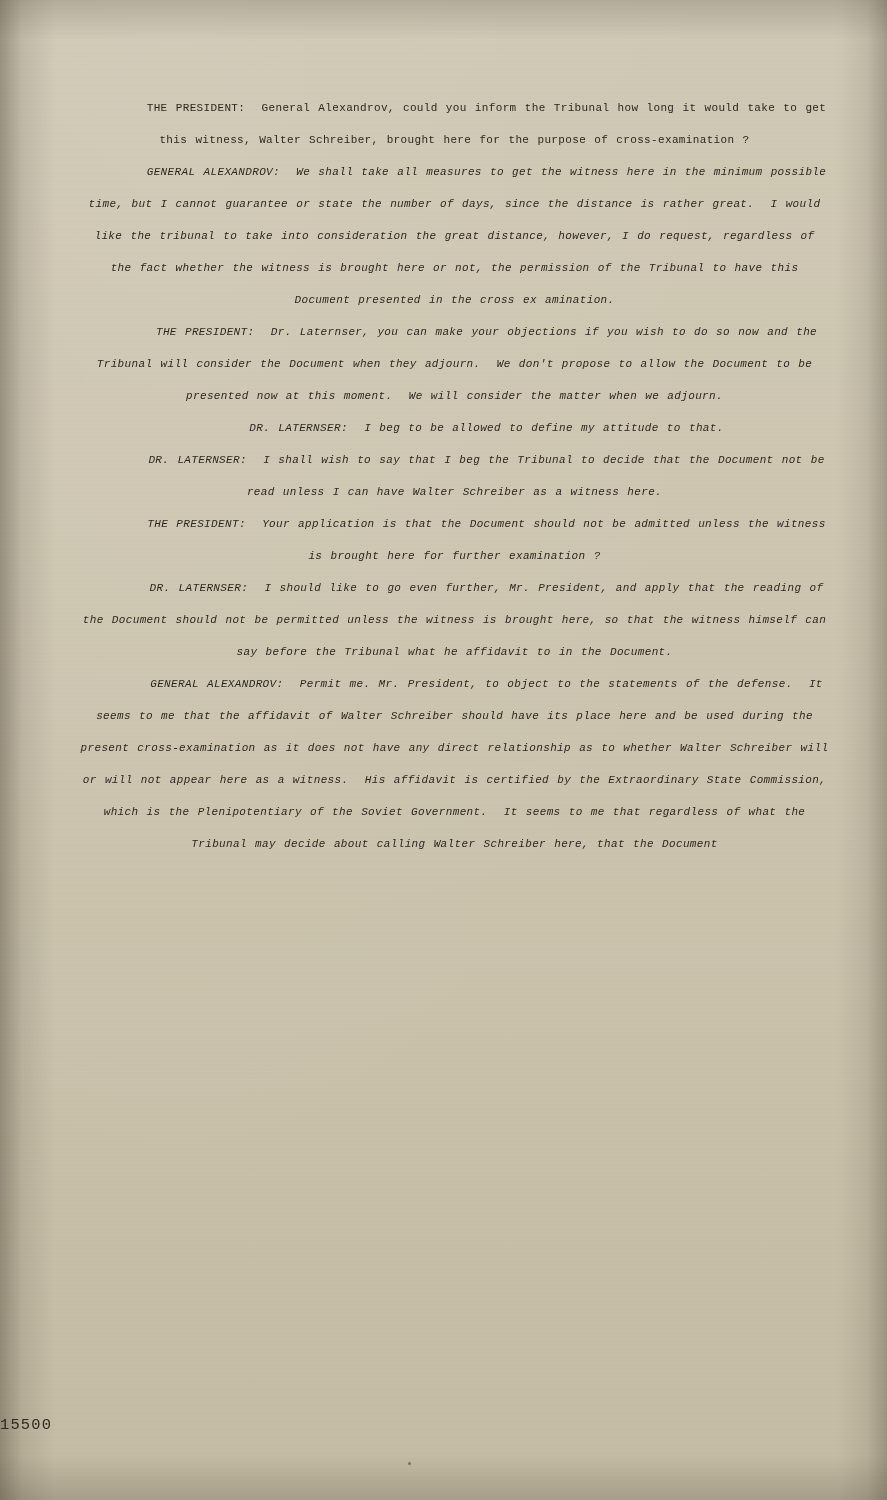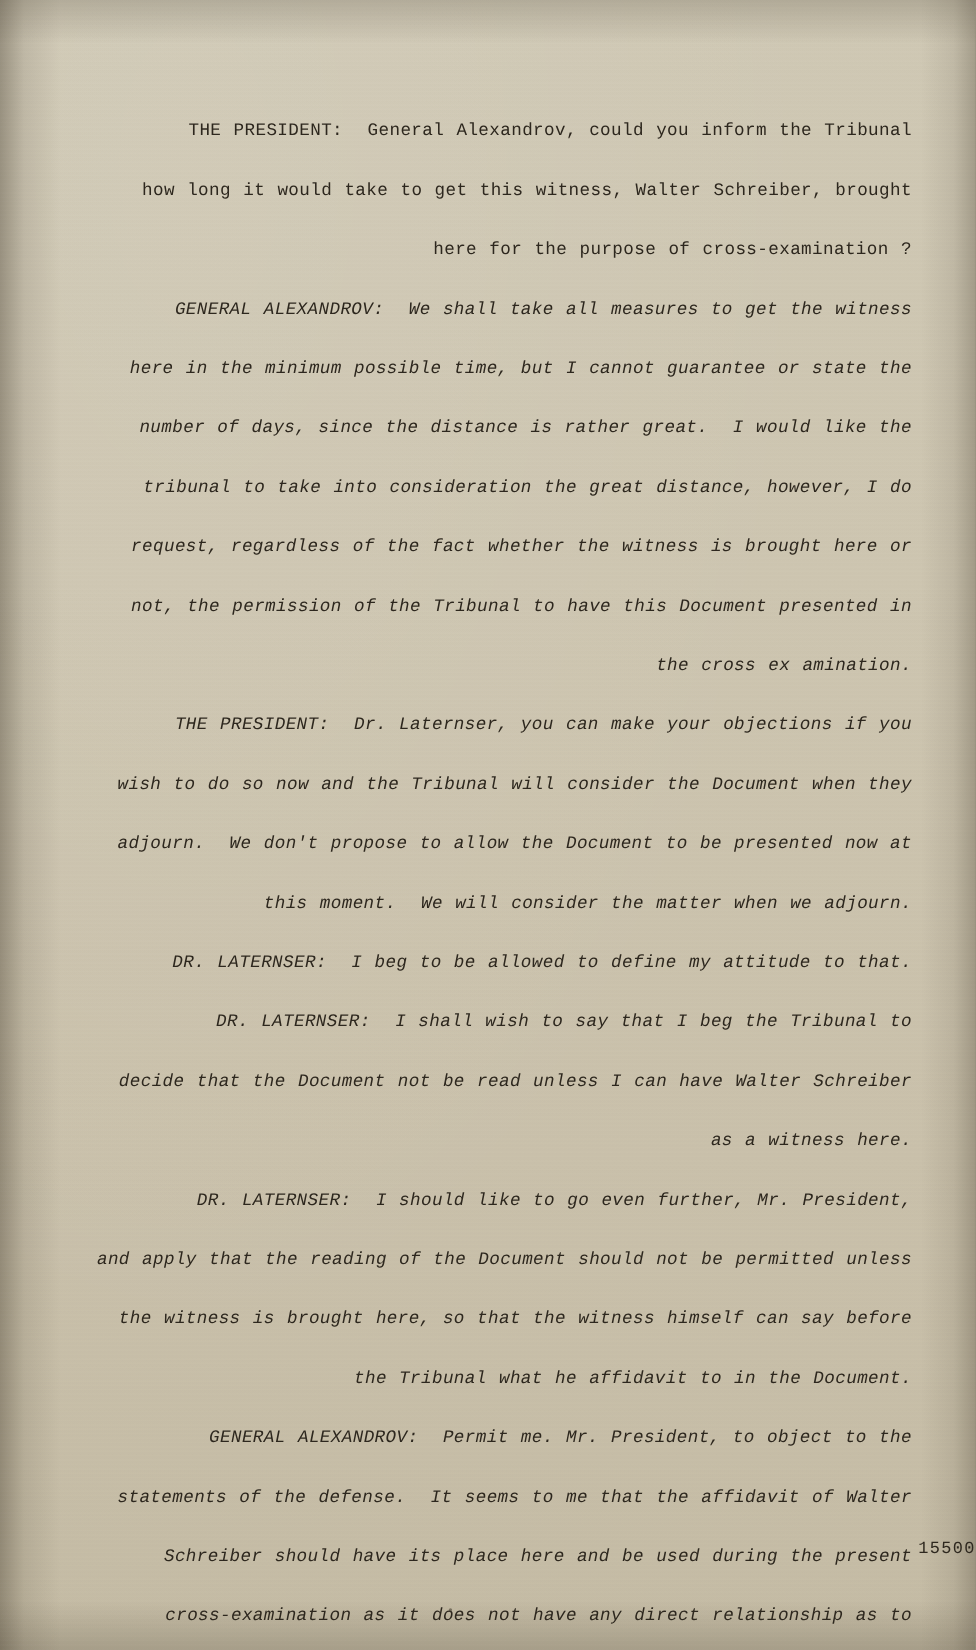--- a/index.html
+++ b/index.html
@@ -67,35 +67,35 @@
     border-radius: 50%;
     opacity: 0.75;
   }
   .body-block {
     margin-top: 52px;
     padding-left: 18px;
     padding-right: 10px;
   }
   p.para {
     margin: 0 0 0 0;
-    font-size: 16px;
-    line-height: 54px;
+    font-size: 11px;
+    line-height: 32px;
     text-indent: 64px;
     letter-spacing: 0.35px;
     color: #2d271e;
-    text-align: right;
+    text-align: center;
     white-space: pre-wrap;
     word-spacing: 1.2px;
   }
   p.para + p.para { margin-top: 0; font-style: italic; }
   .page-number {
     position: absolute;
     left: 0; right: 0;
-    bottom: 83px;
-    text-align: right;
+    bottom: 66px;
+    text-align: left;
     font-size: 15.4px;
     letter-spacing: 1.2px;
     color: #2e281f;
   }
   .bottom-speck {
     position: absolute;
     left: 408px;
     bottom: 35px;
     width: 3px; height: 3px;
     background: #4a4335;
@@ -125,20 +125,21 @@
 
   <div id="sheet">
 
 
     <div class="body-block">
       <p class="para">THE PRESIDENT:  General Alexandrov, could you inform the Tribunal how long it would take to get this witness, Walter Schreiber, brought here for the purpose of cross-examination ?</p>
       <p class="para">GENERAL ALEXANDROV:  We shall take all measures to get the witness here in the minimum possible time, but I cannot guarantee or state the number of days, since the distance is rather great.  I would like the tribunal to take into consideration the great distance, however, I do request, regardless of the fact whether the witness is brought here or not, the permission of the Tribunal to have this Document presented in the cross ex amination.</p>
       <p class="para">THE PRESIDENT:  Dr. Laternser, you can make your objections if you wish to do so now and the Tribunal will consider the Document when they adjourn.  We don't propose to allow the Document to be presented now at this moment.  We will consider the matter when we adjourn.</p>
       <p class="para">DR. LATERNSER:  I beg to be allowed to define my attitude to that.</p>
       <p class="para">DR. LATERNSER:  I shall wish to say that I beg the Tribunal to decide that the Document not be read unless I can have Walter Schreiber as a witness here.</p>
+      <p class="para">THE PRESIDENT:  Your application is that the Document should not be admitted unless the witness is brought here for further examination ?</p>
       <p class="para">DR. LATERNSER:  I should like to go even further, Mr. President, and apply that the reading of the Document should not be permitted unless the witness is brought here, so that the witness himself can say before the Tribunal what he affidavit to in the Document.</p>
       <p class="para">GENERAL ALEXANDROV:  Permit me. Mr. President, to object to the statements of the defense.  It seems to me that the affidavit of Walter Schreiber should have its place here and be used during the present cross-examination as it does not have any direct relationship as to whether Walter Schreiber will or will not appear here as a witness.  His affidavit is certified by the Extraordinary State Commission, which is the Plenipotentiary of the Soviet Government.  It seems to me that regardless of what the Tribunal may decide about calling Walter Schreiber here, that the Document</p>
     </div>
 
     <div class="page-number">15500</div>
     <div class="bottom-speck"></div>
   </div>
 </div>
 
 </body></html>

